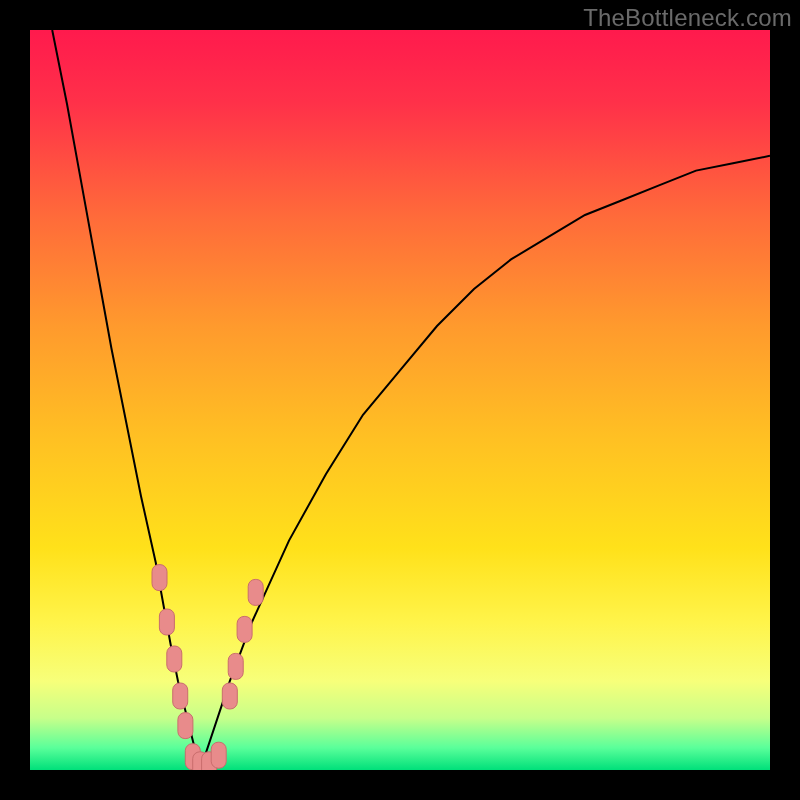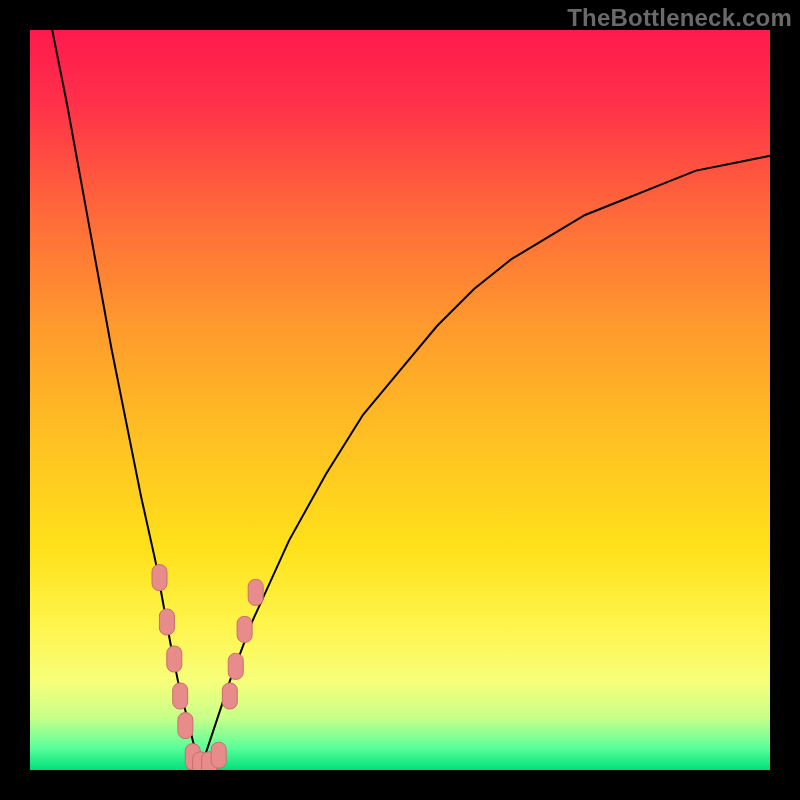--- a/index.html
+++ b/index.html
@@ -25,21 +25,21 @@
     top: 30px;
     width: 740px;
     height: 740px;
   }
   .watermark {
     position: absolute;
     top: 4px;
     right: 8px;
     color: #6a6a6a;
     font-size: 24px;
-    font-weight: 700;
+    font-weight: 400;
     letter-spacing: 0.2px;
     user-select: none;
     margin-left: 8px;
   }
 </style>
 </head>
 <body>
 
 <div class="frame">
   <div class="plot-area">

